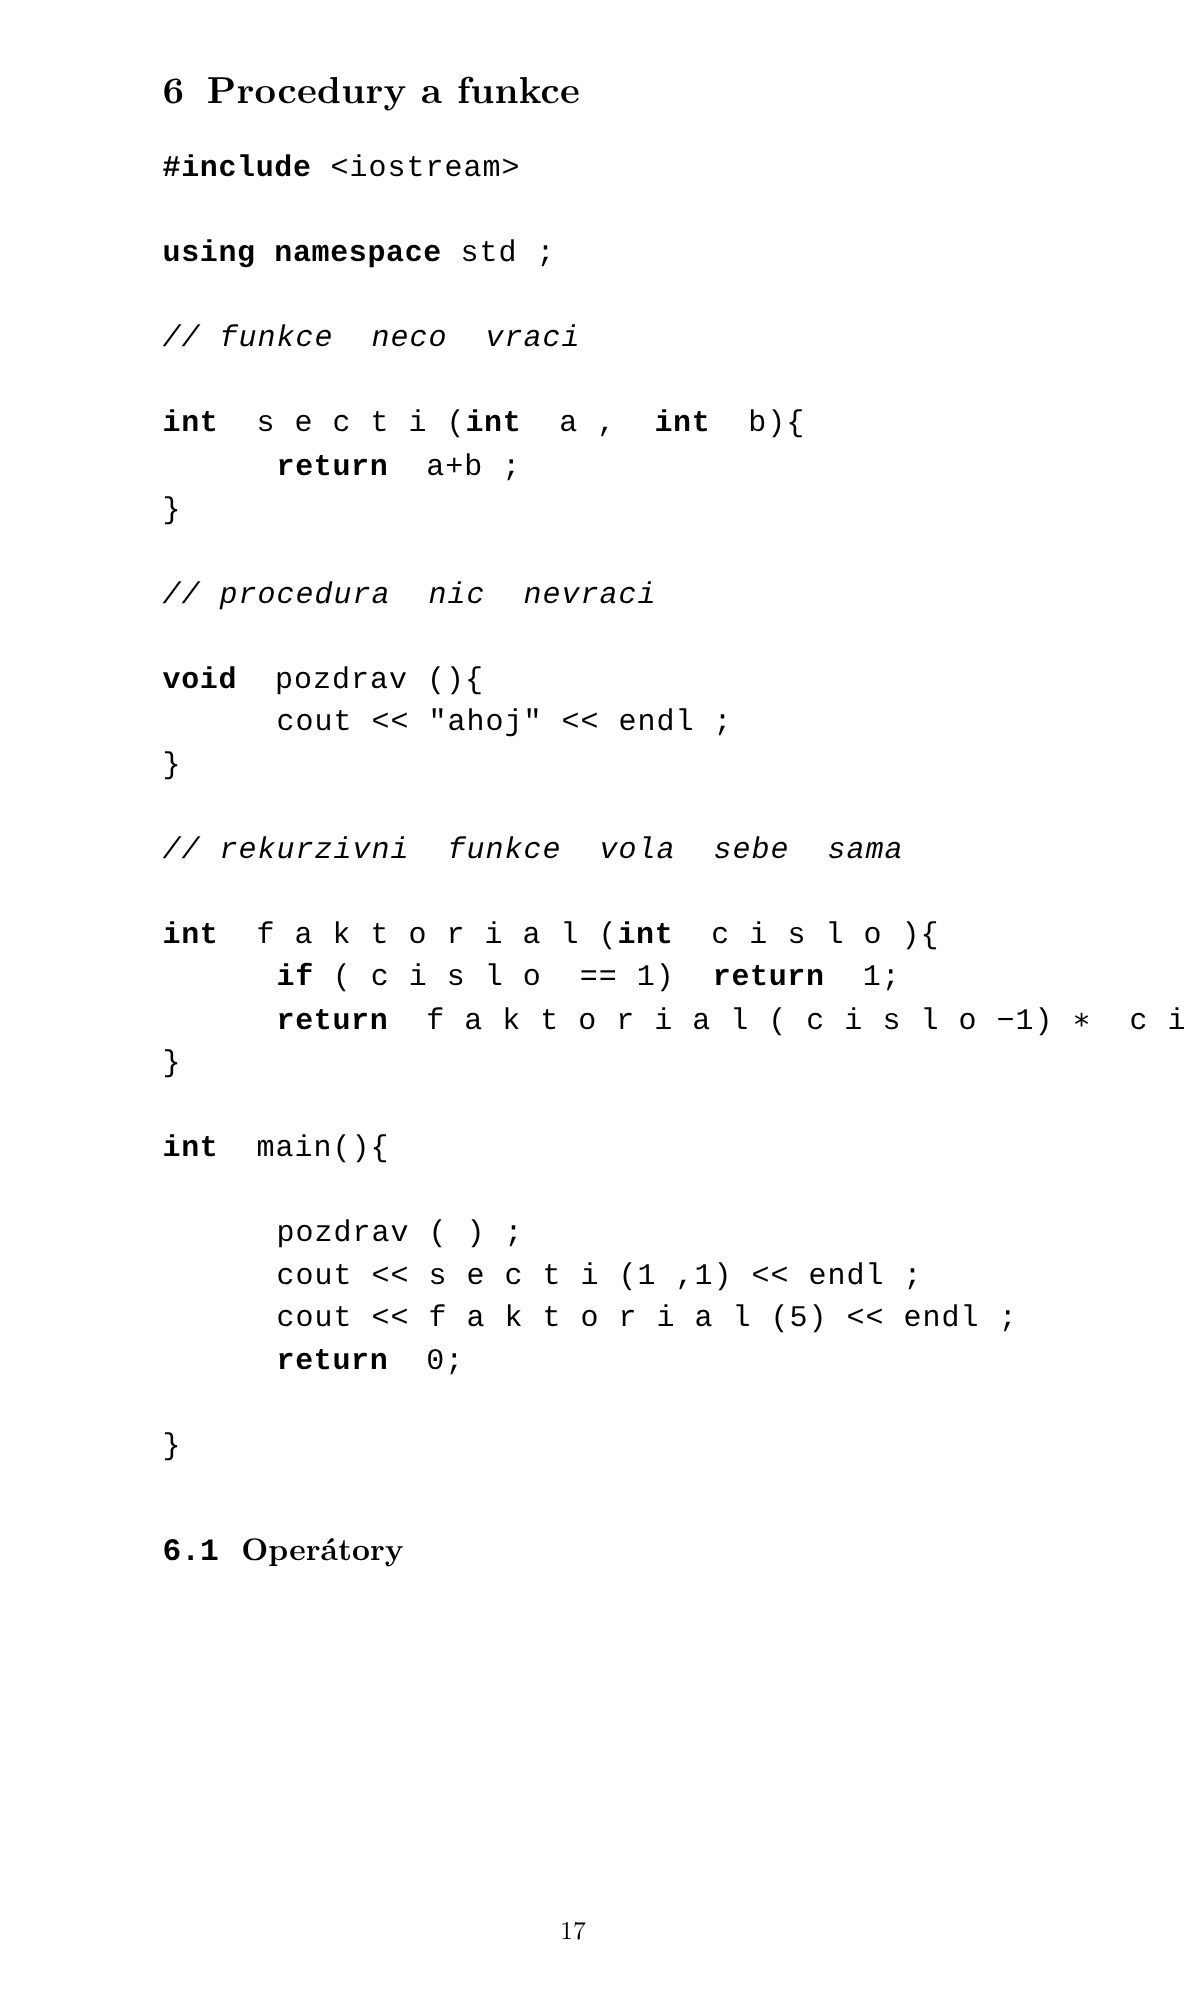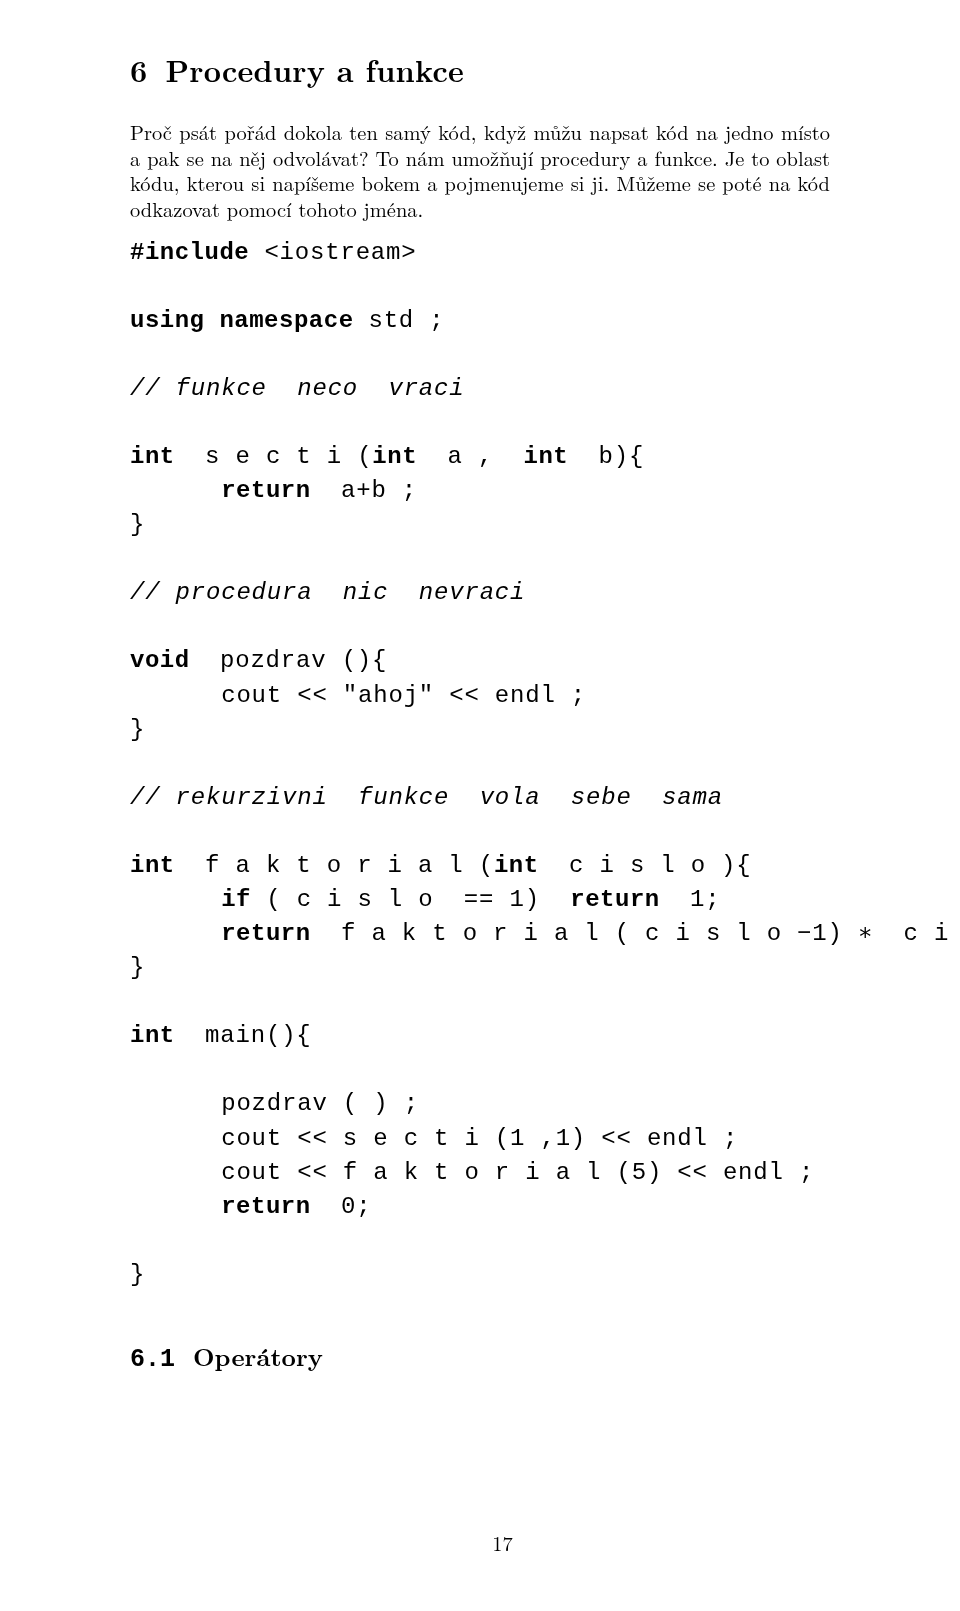--- a/index.html
+++ b/index.html
@@ -57,33 +57,31 @@
     margin-right: 18px;
     font-family: Liberation Mono, monospace;
   }
   .pagenum {
     position: absolute;
     bottom: 54px;
     left: 0;
     width: 917px;
     text-align: center;
     font-size: 20.5px;
-    padding-left: 44px;
   }
 </style>
 </head>
 <body>
 
 <div class="page">
 
   <h2 class="section-heading">
     <span class="secnum">6</span><span>Procedury a funkce</span>
   </h2>
 
-  <p class="body-text">Proč psát pořád dokola ten samý kód, když můžu napsat kód na jedno místo a pak se na něj odvolávat? To nám umožňují procedury a funkce. Je to oblast kódu, kterou si napíšeme bokem a pojmenujeme si ji. Můžeme se poté na kód odkazovat pomocí tohoto jména.</p>
 
   <div class="code-block"><span class="kw">#include</span><span> &lt;iostream&gt;</span>
 
 <span class="kw">using namespace </span><span>std ;</span>
 
 <span class="it">// funkce  neco  vraci</span>
 
 <span class="kw">int</span><span>  s e c t i (</span><span class="kw">int</span><span>  a ,  </span><span class="kw">int</span><span>  b){</span>
 <span>      </span><span class="kw">return</span><span>  a+b ;</span>
 <span>}</span>

